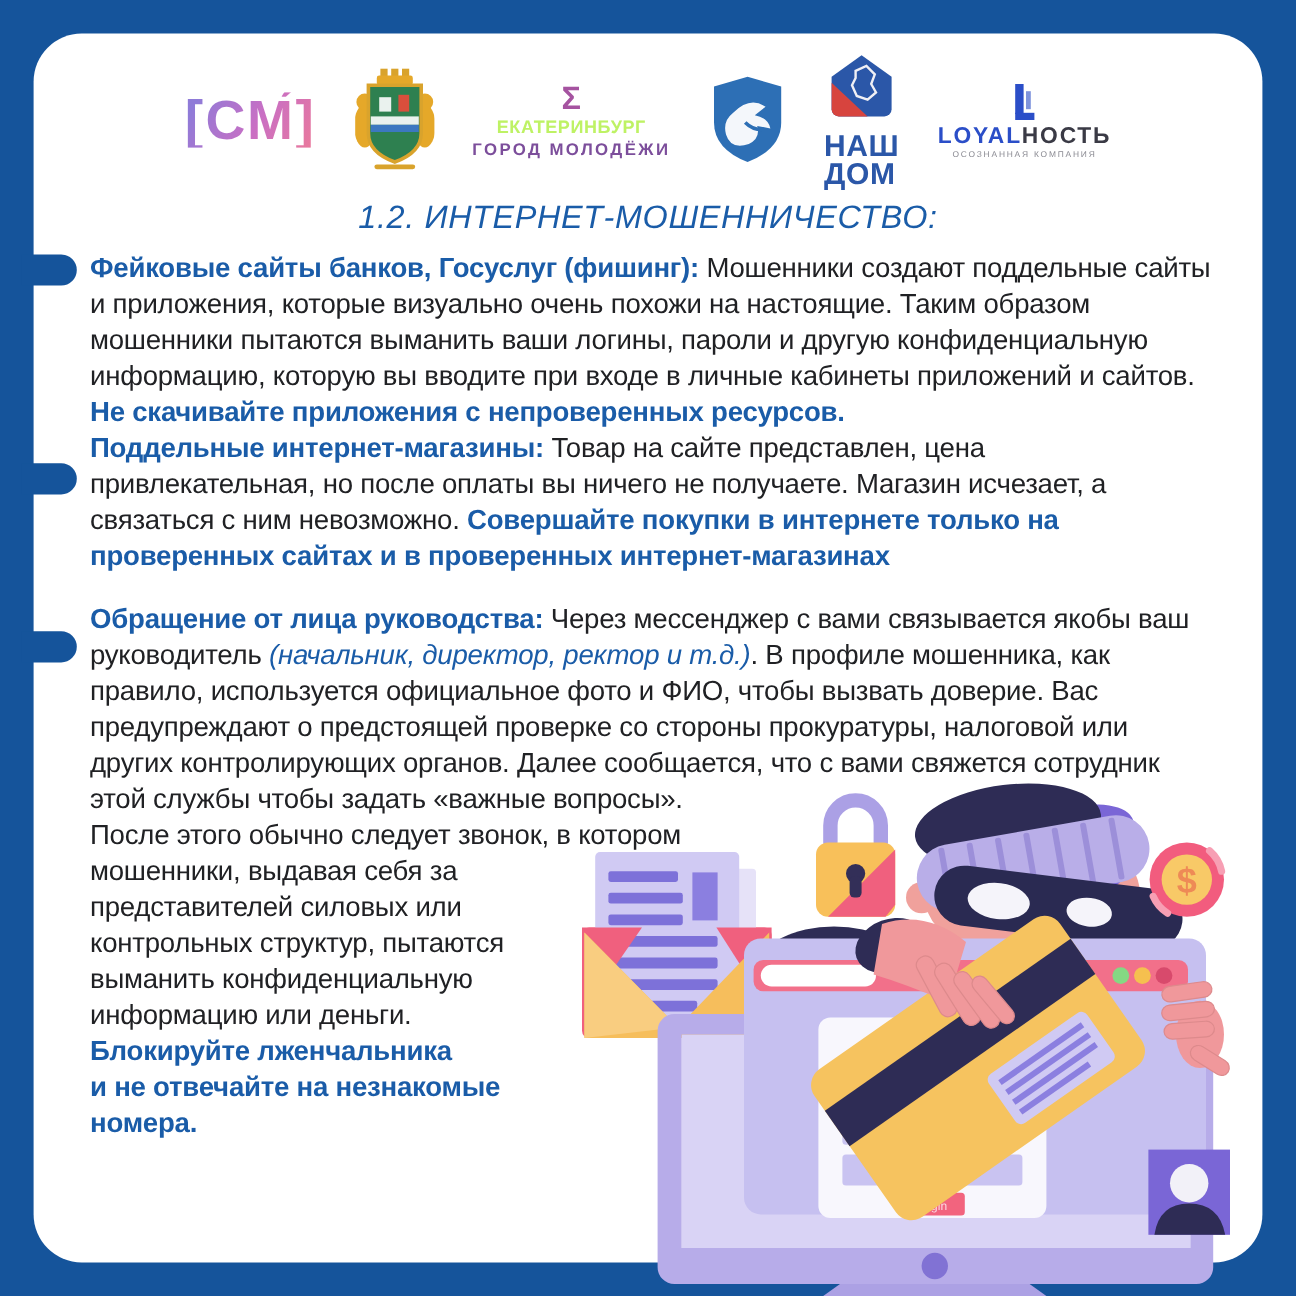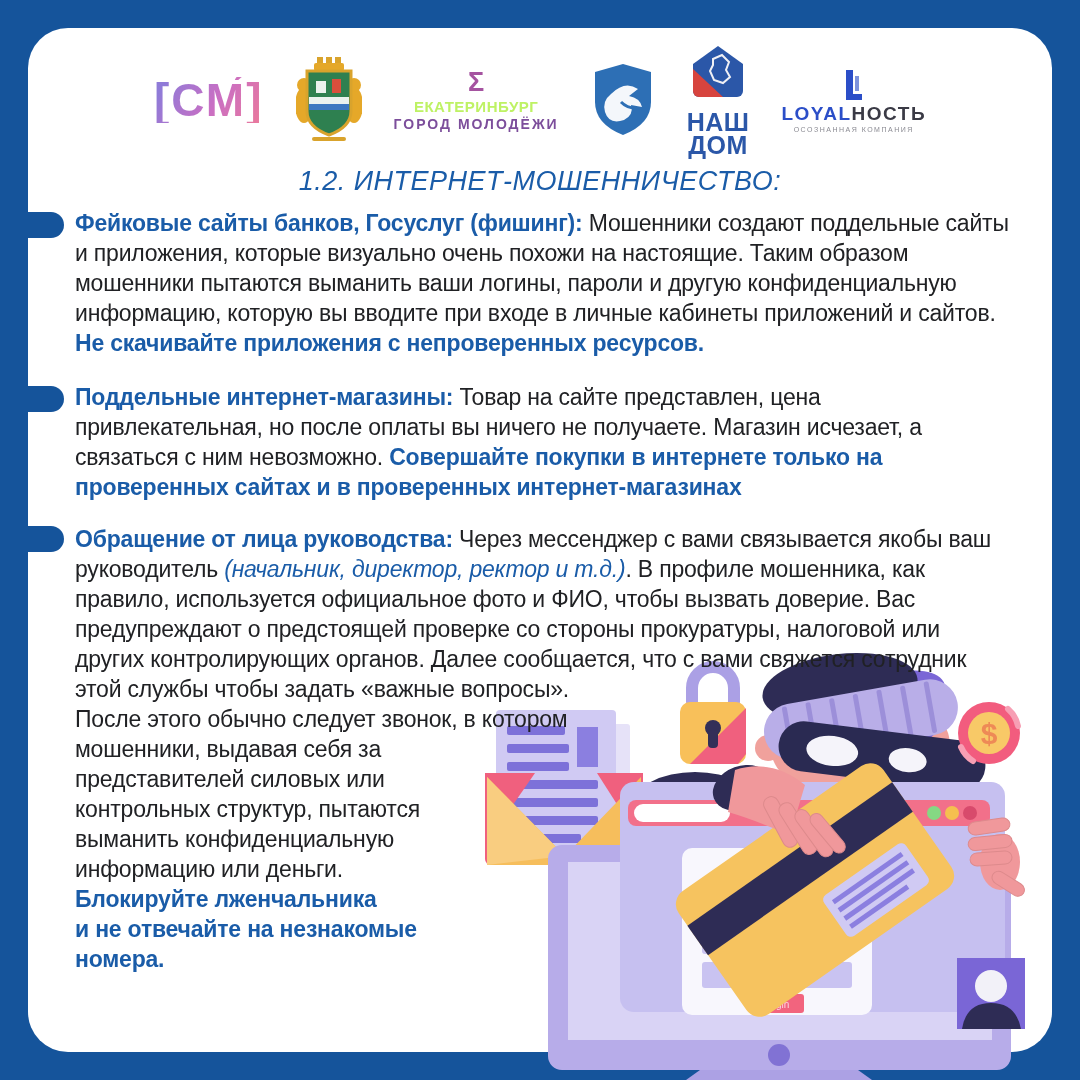--- a/index.html
+++ b/index.html
@@ -8,21 +8,21 @@
     background:#15549B;
     font-family:"Liberation Sans", sans-serif;
   }
   .card{
     position:absolute;left:28px;top:28px;right:28px;bottom:28px;
     background:#ffffff;border-radius:40px;
   }
   
   .logos{
     position:absolute;left:28px;top:52px;right:28px;height:96px;
-    display:flex;align-items:center;justify-content:center;gap:32px;text-align:center;
+    display:flex;align-items:center;justify-content:center;gap:32px;
   }
   .logo{display:flex;flex-direction:column;align-items:center;line-height:1;}
   .sm-logo{
     font-size:46px;font-weight:700;letter-spacing:2px;
     background:linear-gradient(120deg,#8F7BD8 10%,#C96FC4 55%,#E8789E 95%);
     -webkit-background-clip:text;background-clip:text;color:transparent;
   }
   .ekb-mark{font-size:27px;font-weight:800;color:#A553A0;margin-bottom:3px;}
   .ekb-title{font-size:15px;font-weight:800;color:#bef264;letter-spacing:.5px;}
   .ekb-sub{font-size:14px;font-weight:700;color:#7C4E9B;letter-spacing:2px;margin-top:3px;}
@@ -35,21 +35,21 @@
   .title{
     position:absolute;left:28px;right:28px;top:166px;text-align:center;
     font-size:27px;font-weight:400;font-style:italic;color:#1A5CA8;letter-spacing:.5px;
   }
   
   .content{position:absolute;left:28px;top:208px;right:28px;z-index:2;}
   .sec{
     padding:0 42px 0 47px;font-size:23px;line-height:30px;color:#202124;
     letter-spacing:-0.2px;
   }
-  .sec.p2{margin-top:24px;}
+  .sec.p2{}
   .sec.p3{margin-top:22px;}
   .h,.st{color:#1A5CA8;font-weight:700;}
   .it{color:#1A5CA8;font-style:italic;}
   .narrow{width:552px;}
   .narrow .st{display:block;}
   
   .pill{position:absolute;left:18px;width:46px;height:26px;background:#15549B;
         border-radius:0 13px 13px 0;z-index:3;}
   .pill1{top:212px;} .pill2{top:386px;} .pill3{top:526px;}
   

